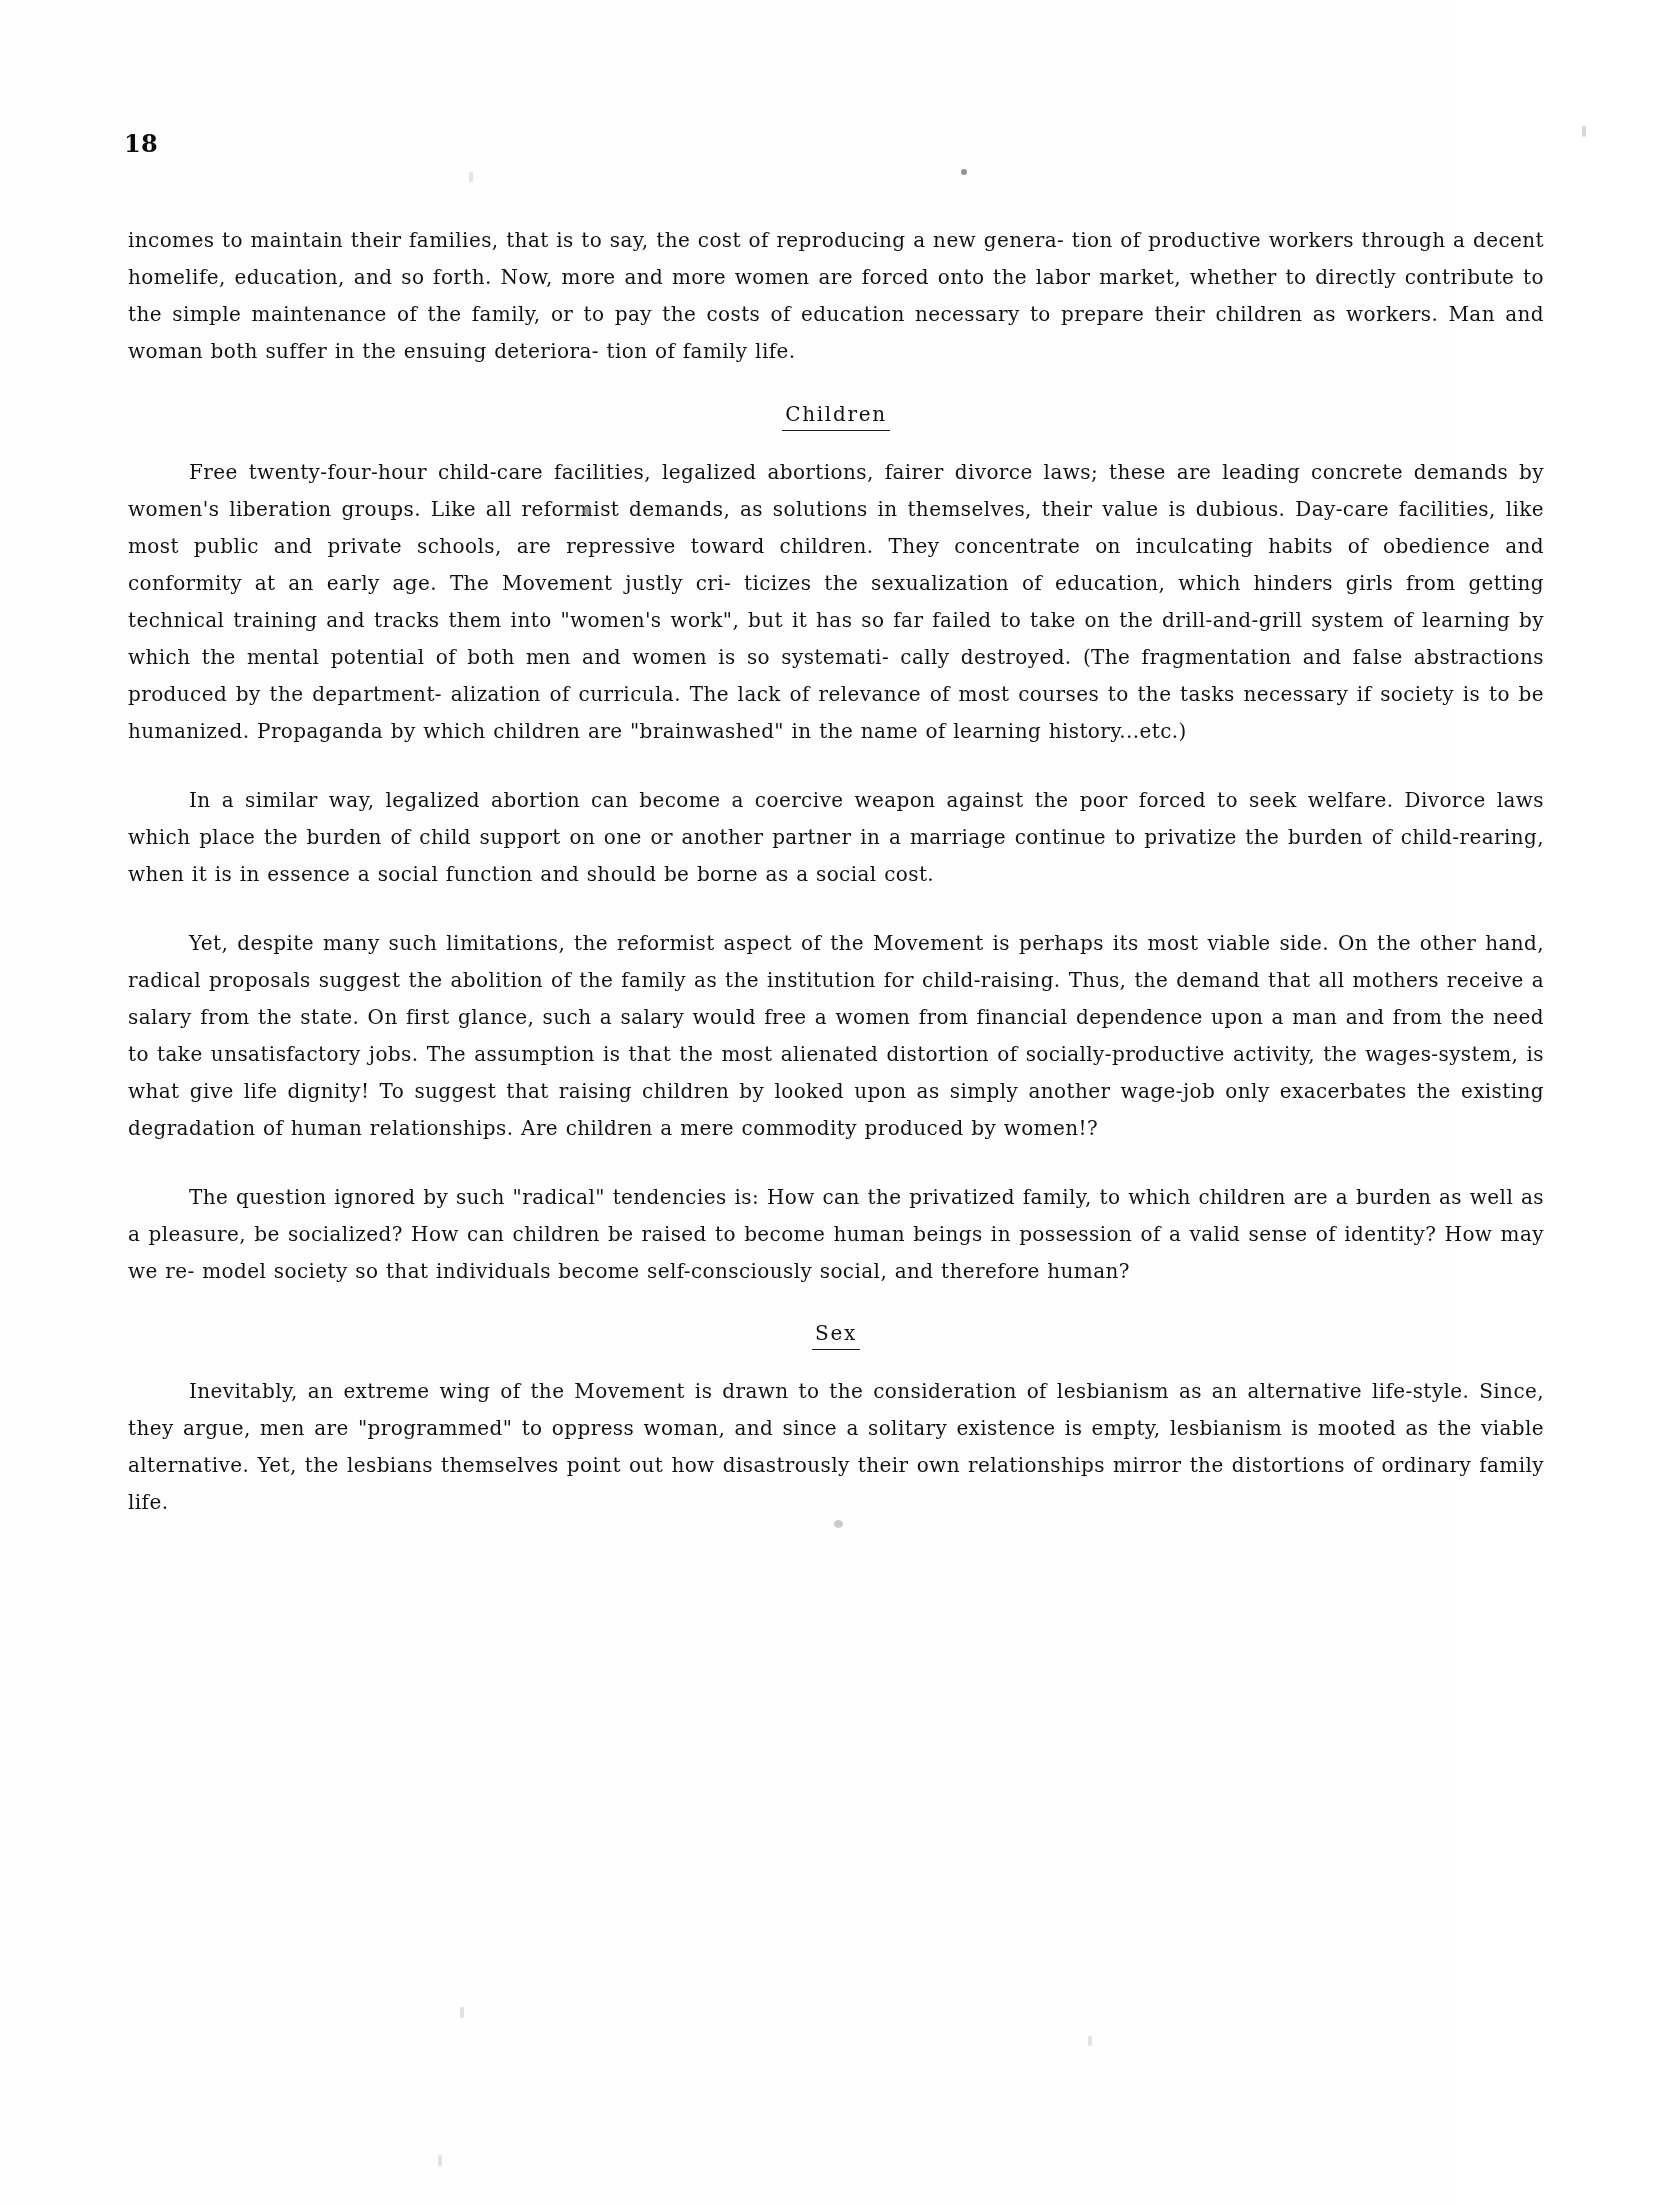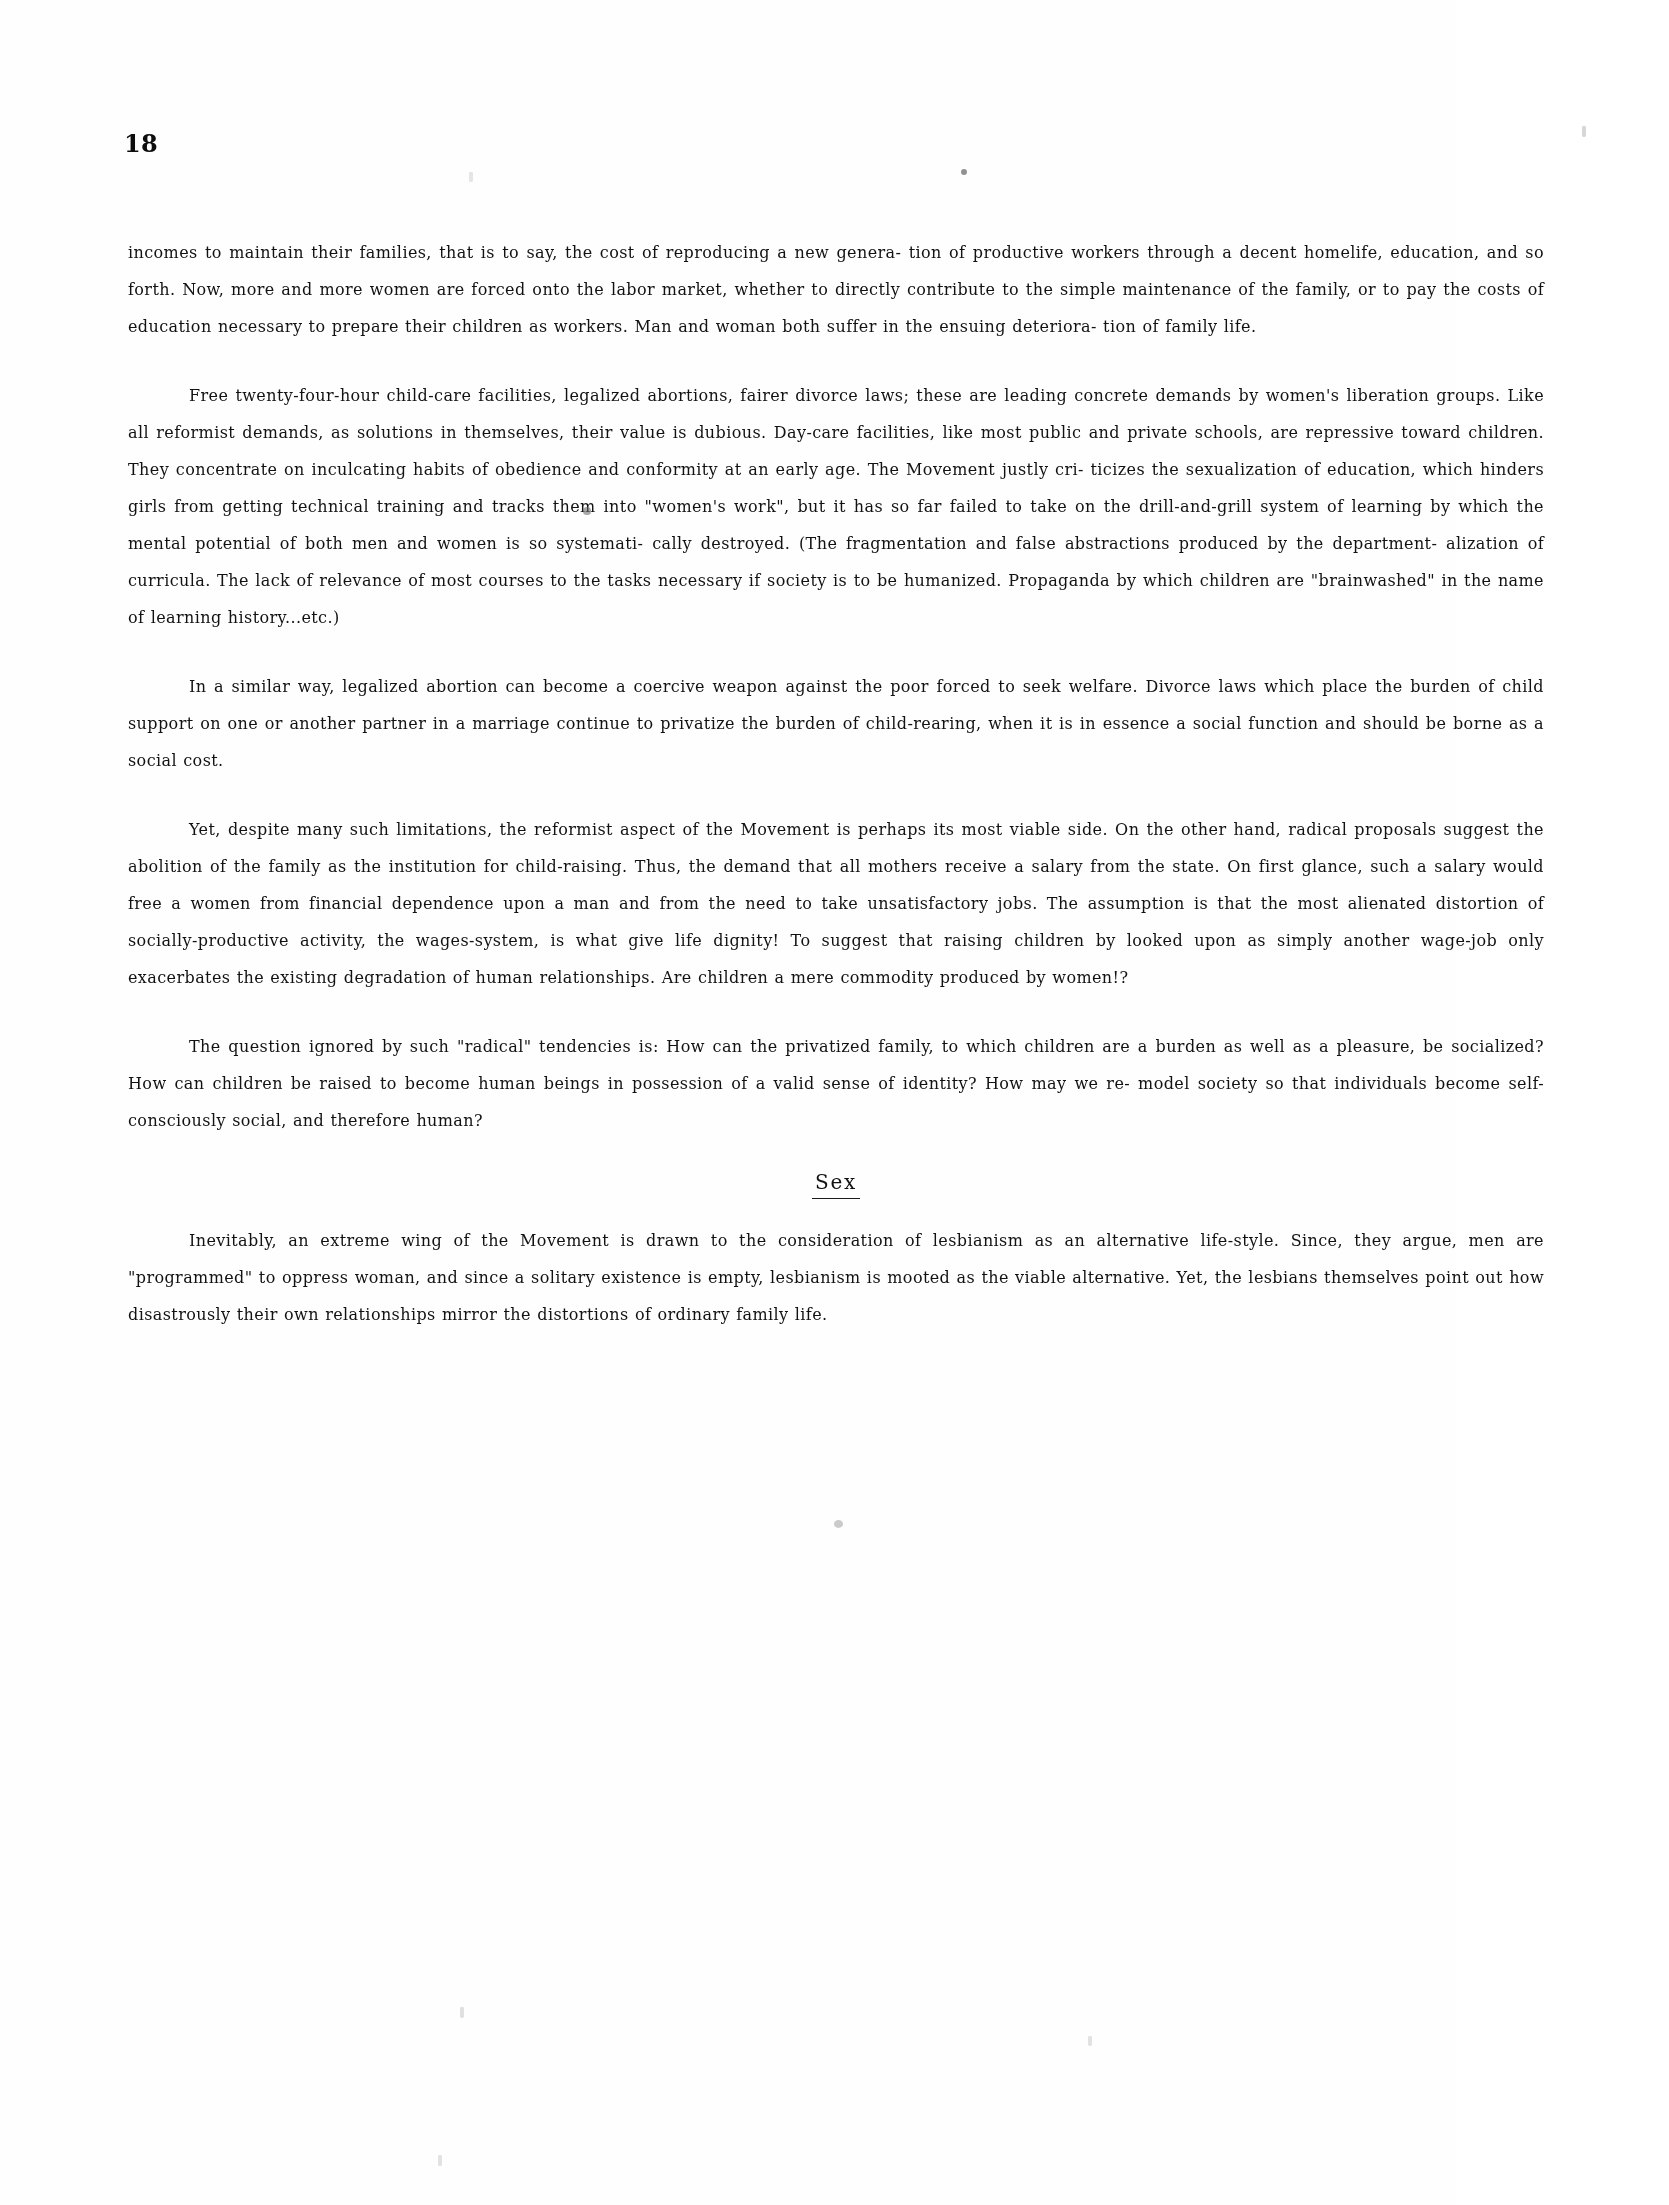--- a/index.html
+++ b/index.html
@@ -33,23 +33,23 @@
     letter-spacing: 0.3px;
     color: #0d0d0d;
   }
   .content {
     position: absolute;
     left: 128px;
     top: 222px;
     width: 1416px;
   }
   p.para {
-    margin: 12px 0 32px 0;
+    margin: 0 0 32px 0;
     font-family: "DejaVu Serif", serif;
-    font-size: 16px;
+    font-size: 20px;
     line-height: 37px;
     letter-spacing: 0.4px;
     color: #121212;
     text-align: justify;
     word-spacing: 0.8px;
   }
   p.para.indent {
     text-indent: 61px;
   }
   p.para.tight {
@@ -94,20 +94,23 @@
   <div class="page-number">18</div>
 
   <span class="speck s1"></span>
   <span class="speck s3"></span>
   <span class="speck s8"></span>
 
   <div class="content">
 
     <p class="para">incomes to maintain their families, that is to say, the cost of reproducing a new genera- tion of productive workers through a decent homelife, education, and so forth. Now, more and more women are forced onto the labor market, whether to directly contribute to the simple maintenance of the family, or to pay the costs of education necessary to prepare their children as workers. Man and woman both suffer in the ensuing deteriora- tion of family life.</p>
 
+    <div class="section-heading heading-children">
+      <span>Children</span>
+    </div>
 
     <p class="para indent">Free twenty-four-hour child-care facilities, legalized abortions, fairer divorce laws; these are leading concrete demands by women's liberation groups. Like all reformist demands, as solutions in themselves, their value is dubious. Day-care facilities, like most public and private schools, are repressive toward children. They concentrate on inculcating habits of obedience and conformity at an early age. The Movement justly cri- ticizes the sexualization of education, which hinders girls from getting technical training and tracks them into "women's work", but it has so far failed to take on the drill-and-grill system of learning by which the mental potential of both men and women is so systemati- cally destroyed. (The fragmentation and false abstractions produced by the department- alization of curricula. The lack of relevance of most courses to the tasks necessary if society is to be humanized. Propaganda by which children are "brainwashed" in the name of learning history...etc.)</p>
 
     <p class="para indent">In a similar way, legalized abortion can become a coercive weapon against the poor forced to seek welfare. Divorce laws which place the burden of child support on one or another partner in a marriage continue to privatize the burden of child-rearing, when it is in essence a social function and should be borne as a social cost.</p>
 
     <p class="para indent">Yet, despite many such limitations, the reformist aspect of the Movement is perhaps its most viable side. On the other hand, radical proposals suggest the abolition of the family as the institution for child-raising. Thus, the demand that all mothers receive a salary from the state. On first glance, such a salary would free a women from financial dependence upon a man and from the need to take unsatisfactory jobs. The assumption is that the most alienated distortion of socially-productive activity, the wages-system, is what give life dignity! To suggest that raising children by looked upon as simply another wage-job only exacerbates the existing degradation of human relationships. Are children a mere commodity produced by women!?</p>
 
     <p class="para indent tight">The question ignored by such "radical" tendencies is: How can the privatized family, to which children are a burden as well as a pleasure, be socialized? How can children be raised to become human beings in possession of a valid sense of identity? How may we re- model society so that individuals become self-consciously social, and therefore human?</p>
 
     <div class="section-heading heading-sex">

